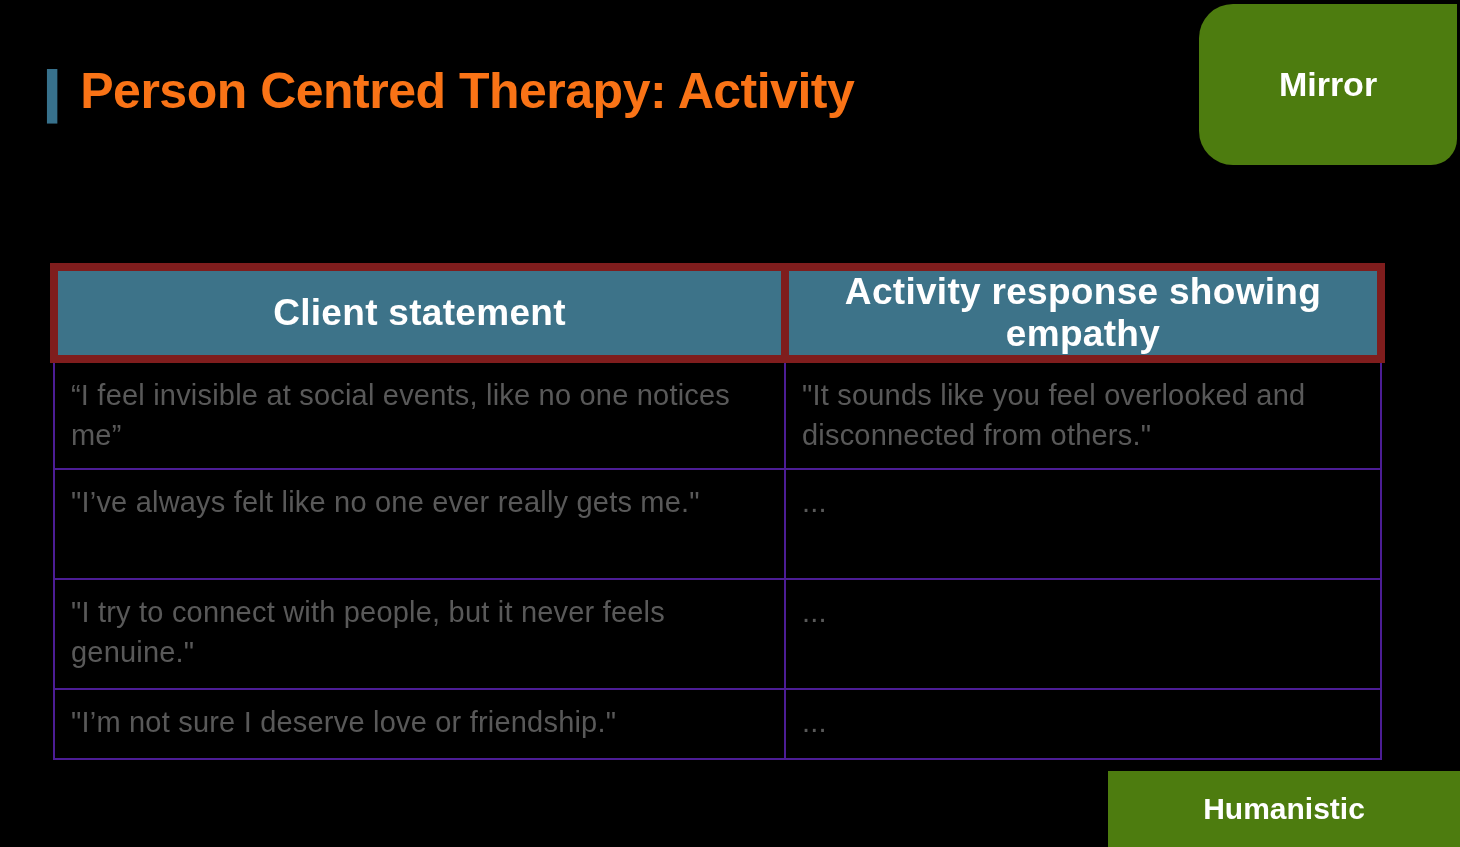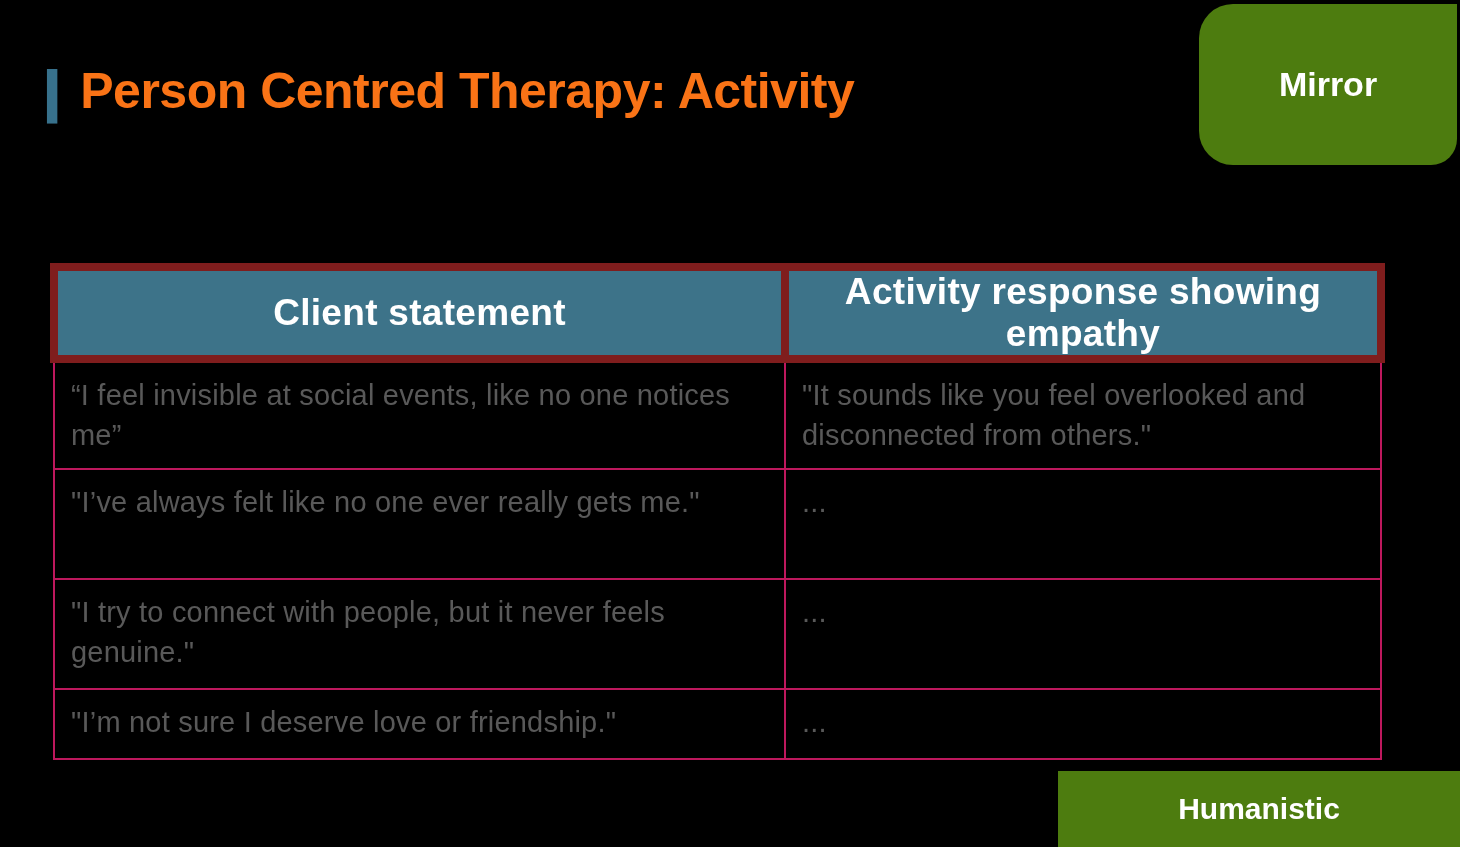--- a/index.html
+++ b/index.html
@@ -52,21 +52,21 @@
     top: 4px;
     right: 3px;
     width: 258px;
     height: 161px;
     border-radius: 34px 0 26px 34px;
     font-size: 34px;
   }
   .badge-humanistic {
     right: 0;
     bottom: 0;
-    width: 402px;
+    width: 352px;
     height: 76px;
     font-size: 30px;
   }
 
   
   .activity-table {
     position: absolute;
     left: 50px;
     top: 263px;
     width: 1327px;
@@ -87,21 +87,21 @@
     letter-spacing: 0.3px;
   }
   .activity-table td {
     color: #595959;
     font-size: 29px;
     font-weight: 400;
     line-height: 40px;
     vertical-align: top;
     text-align: left;
     padding: 12px 16px;
-    border: 2px solid #be185d;
+    border: 2px solid #4c1d95;
     letter-spacing: 0.2px;
     overflow: hidden;
   }
   tr.row-tall { height: 110px; }
   tr.row-short { height: 70px; }
 </style>
 </head>
 <body>
 
 <div class="slide">

